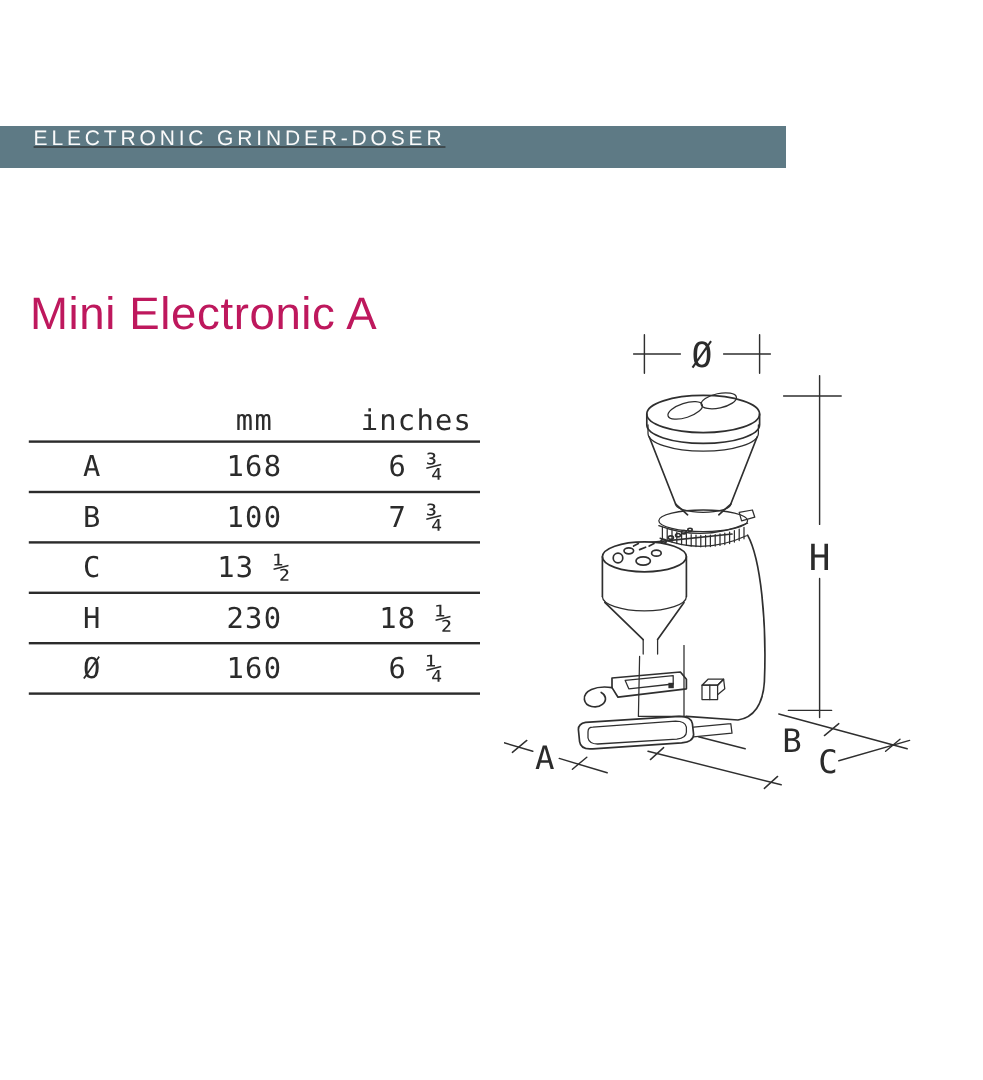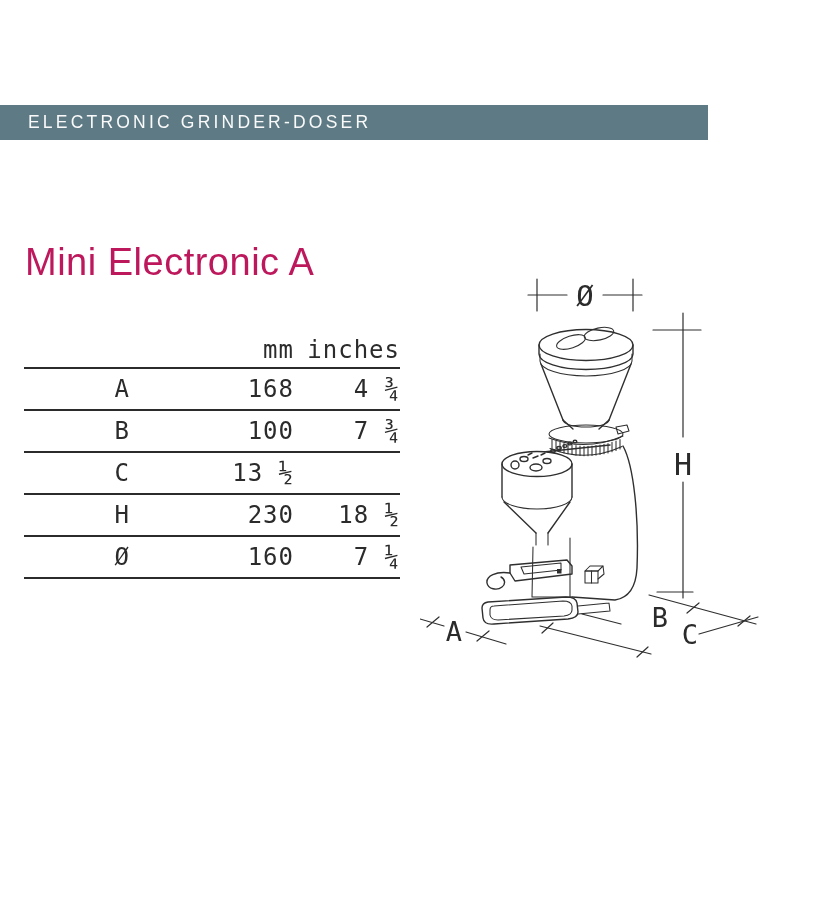--- a/index.html
+++ b/index.html
@@ -7,23 +7,23 @@
     position:relative;
     width:819px;height:900px;
     background:#ffffff;
     overflow:hidden;
     font-family:"Liberation Sans", sans-serif;
     color:#2b2b2b;
   }
   
   .topbar{
     position:absolute;left:0;top:105px;
-    width:708px;height:35px;
+    width:655px;height:35px;
     background:#5e7a85;
-    display:flex;align-items:center;
+    display:flex;align-items:flex-start;text-decoration:underline;
   }
   .topbar-label{
     padding-left:28px;
     color:#fafafa;
     font-size:17.5px;
     letter-spacing:3.2px;
     font-weight:400;
     white-space:nowrap;
   }
   
@@ -45,21 +45,21 @@
   }
   .spec-row{
     display:grid;
     grid-template-columns:106px 164px 106px;
     align-items:center;
     height:40px;
     border-bottom:2px solid #2b2b2b;
   }
   .spec-row.head{height:34px;}
   .spec-cell{
-    text-align:right;
+    text-align:center;
     letter-spacing:1px;
     line-height:1;
     white-space:nowrap;
   }
   
   .drawing{
     position:absolute;left:420px;top:270px;
     width:400px;height:400px;
   }
   .drawing path, .drawing ellipse, .drawing circle{
@@ -92,40 +92,40 @@
 
   <div class="spec-table">
     <div class="spec-row head">
       <div class="spec-cell"></div>
       <div class="spec-cell">mm</div>
       <div class="spec-cell">inches</div>
     </div>
     <div class="spec-row">
       <div class="spec-cell">A</div>
       <div class="spec-cell">168</div>
-      <div class="spec-cell">4 ¾</div>
+      <div class="spec-cell">6 ¾</div>
     </div>
     <div class="spec-row">
       <div class="spec-cell">B</div>
       <div class="spec-cell">100</div>
       <div class="spec-cell">7 ¾</div>
     </div>
     <div class="spec-row">
       <div class="spec-cell">C</div>
       <div class="spec-cell">13 ½</div>
     </div>
     <div class="spec-row">
       <div class="spec-cell">H</div>
       <div class="spec-cell">230</div>
       <div class="spec-cell">18 ½</div>
     </div>
     <div class="spec-row">
       <div class="spec-cell">Ø</div>
       <div class="spec-cell">160</div>
-      <div class="spec-cell">7 ¼</div>
+      <div class="spec-cell">6 ¼</div>
     </div>
   </div>
 
   <svg class="drawing" viewBox="0 0 400 400">
 
     <g>
       <path class="dim" d="M108,25 H147 M183,25 H222"></path>
       <path class="dim" d="M117,9 V41 M213,9 V41"></path>
     </g>
     <text x="165" y="36" font-size="29" text-anchor="middle">Ø</text>

